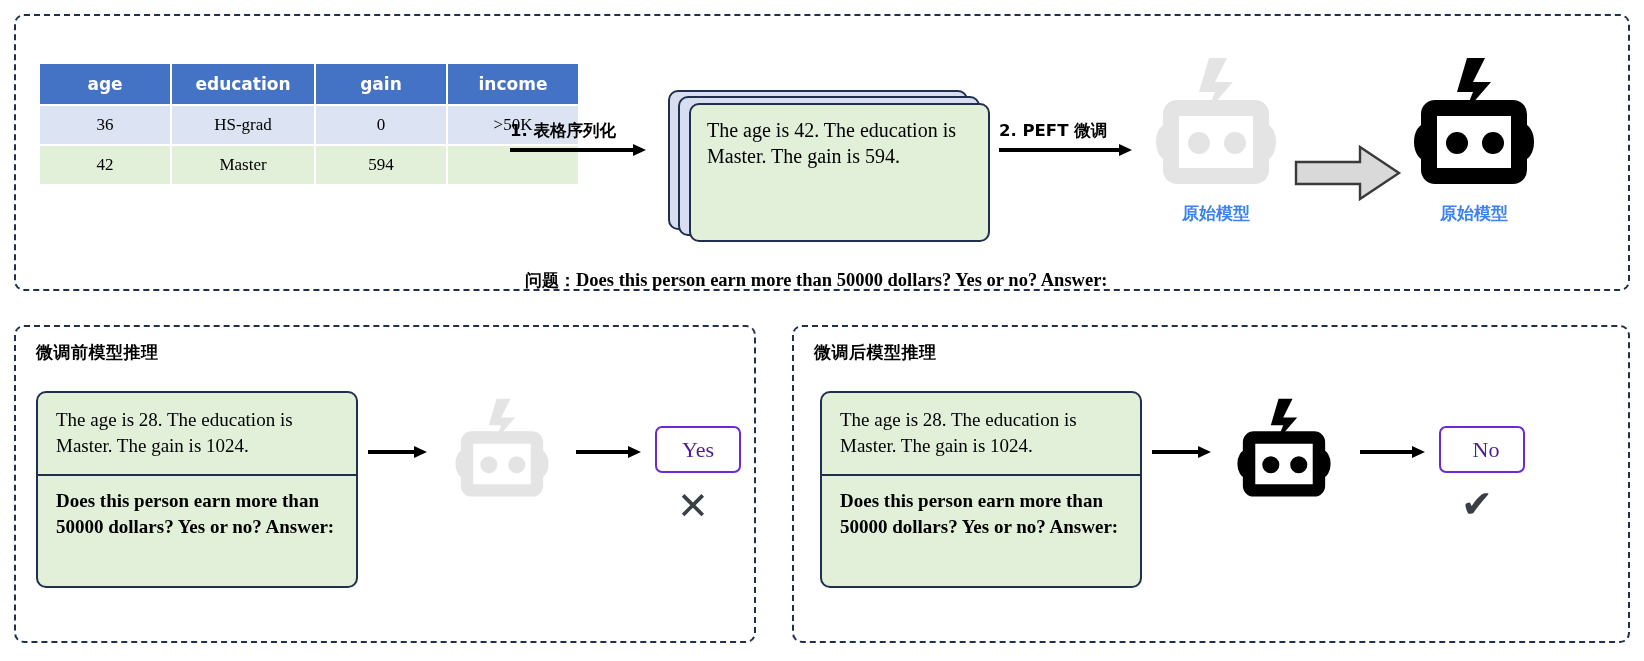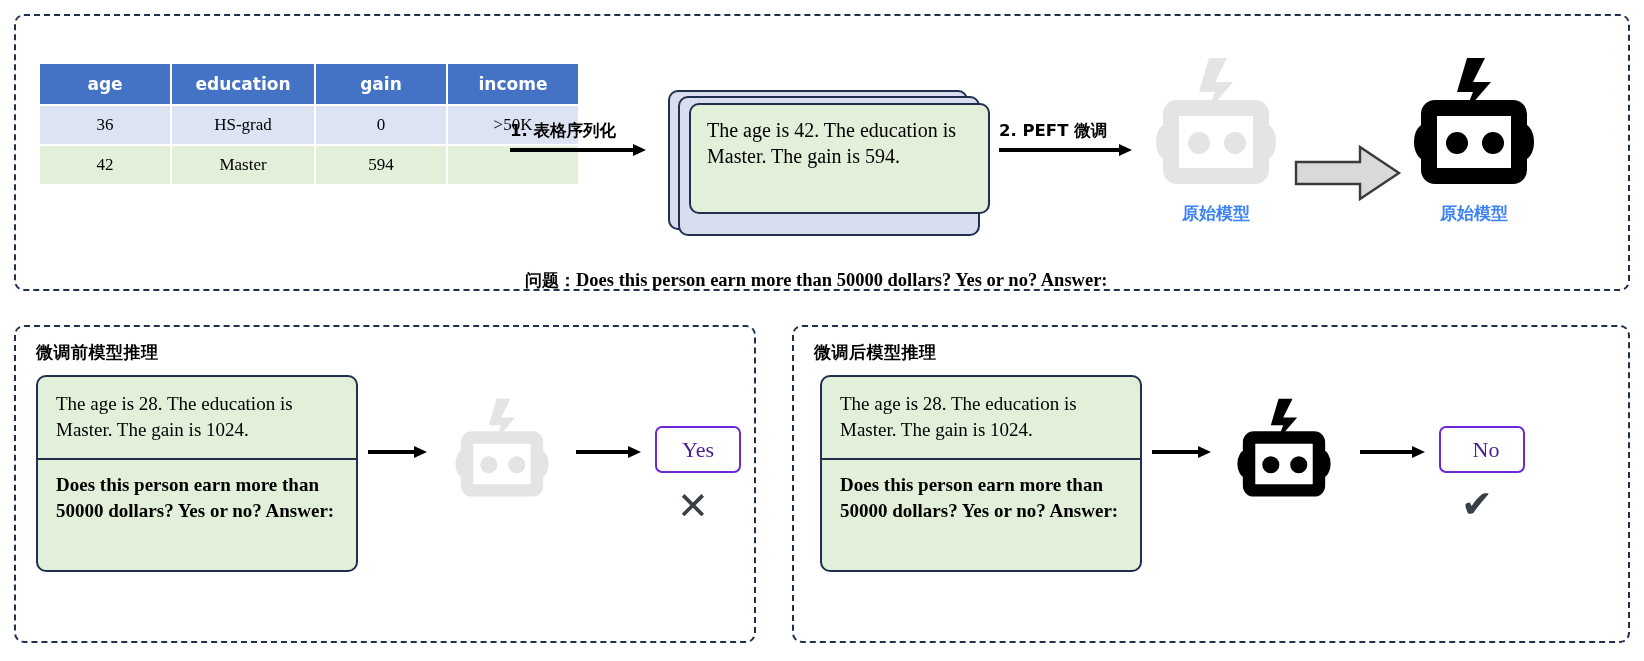--- a/index.html
+++ b/index.html
@@ -130,21 +130,21 @@
     background: #d8ddf0;
     box-sizing: border-box;
   }
   #card-stack .back-1 { left: 0px;  top: 0px;  width: 300px; height: 140px; }
   #card-stack .back-2 { left: 10px; top: 6px;  width: 302px; height: 140px; }
   #card-stack .card-front {
     position: absolute;
     left: 21px;
     top: 13px;
     width: 301px;
-    height: 111px;
+    height: 139px;
     border: 2px solid #1f2f4d;
     border-radius: 10px;
     background: #e2efd9;
     box-sizing: border-box;
     padding: 12px 16px;
     font-family: "Liberation Serif", serif;
     font-size: 20px;
     line-height: 1.32;
     color: #000;
   }
@@ -187,20 +187,21 @@
   }
 
   
   .prompt-card {
     position: absolute;
     border: 2px solid #1f2f4d;
     border-radius: 10px;
     background: #e2efd9;
     box-sizing: border-box;
     overflow: hidden;
+    margin-top: 16px;
   }
   .prompt-card .serialized {
     padding: 14px 16px 16px 18px;
     font-family: "Liberation Serif", serif;
     font-size: 19px;
     line-height: 1.35;
     color: #000;
     border-bottom: 2px solid #1f2f4d;
   }
   .prompt-card .question {

